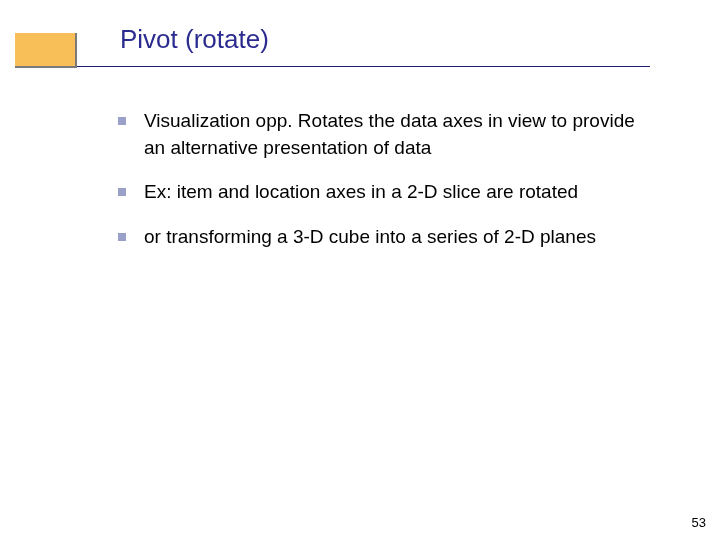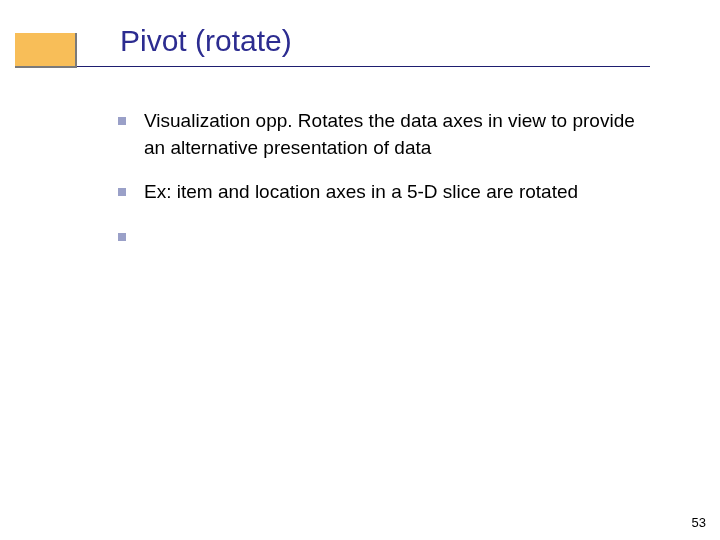--- a/index.html
+++ b/index.html
@@ -23,21 +23,21 @@
     border-bottom: 2px solid #7a7a7a;
     box-sizing: border-box;
   }
   .title-wrap {
     position: absolute;
     top: 24px;
     left: 120px;
     right: 40px;
   }
   .title {
-    font-size: 30px;
+    font-size: 26px;
     color: #2c2c90;
     font-weight: 400;
     margin: 0 0 6px 0;
     letter-spacing: 0px;
   }
   .title-underline {
     position: absolute;
     left: -43px;
     right: 30px;
     top: 42px;
@@ -89,22 +89,23 @@
 
 <div class="body">
 
   <div class="bullet-row">
     <div class="bullet"></div>
     <div class="bullet-text">Visualization opp. Rotates the data axes in view to provide an alternative presentation of data</div>
   </div>
 
   <div class="bullet-row">
     <div class="bullet"></div>
-    <div class="bullet-text">Ex: item and location axes in a 5-D slice are rotated</div>
+    <div class="bullet-text">Ex: item and location axes in a 2-D slice are rotated</div>
   </div>
 
   <div class="bullet-row">
     <div class="bullet"></div>
+    <div class="bullet-text">or transforming a 3-D cube into a series of 2-D planes</div>
   </div>
 
 </div>
 
 <div class="page-number">53</div>
 
 </body></html>

